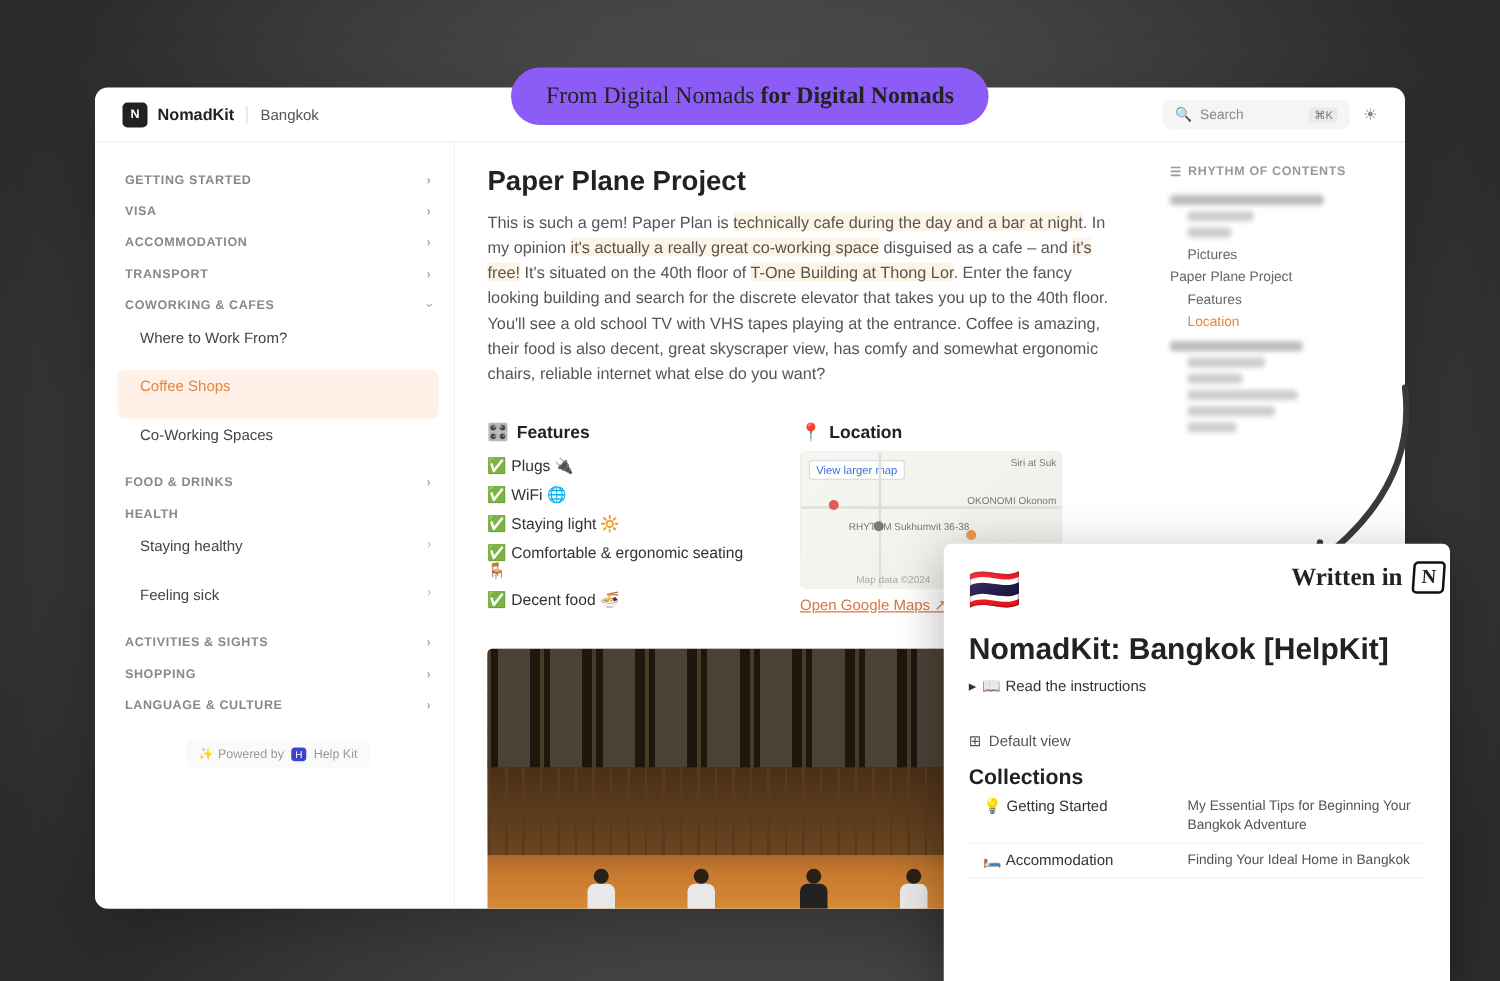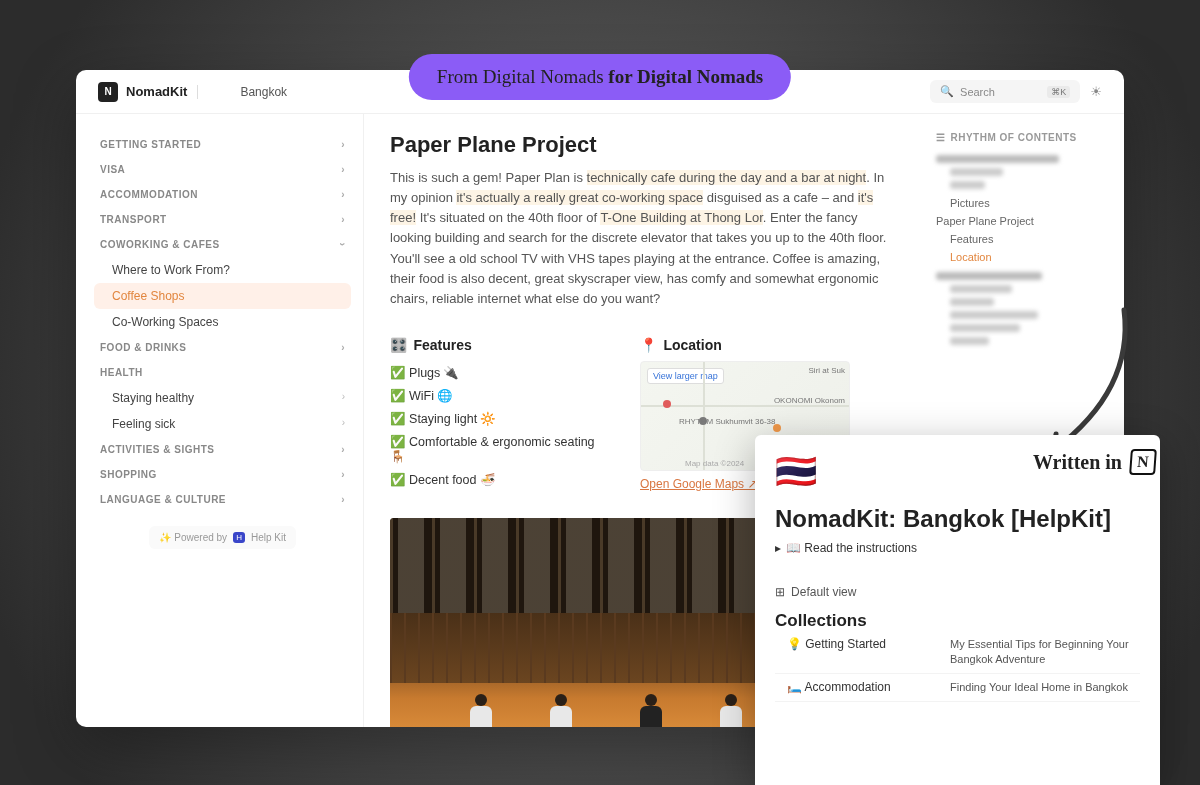--- a/index.html
+++ b/index.html
@@ -27,21 +27,21 @@
     height: 44px; display: flex; align-items: center; padding: 0 22px;
     border-bottom: 1px solid #f0f0f0;
   }
   .logo-box {
     width: 20px; height: 20px; background: #222; border-radius: 4px;
     display: flex; align-items: center; justify-content: center;
     color: #fff; font-size: 10px; font-weight: 700; margin-right: 8px;
   }
   .brand { font-weight: 600; font-size: 13px; color: #222; }
   .divider { width:1px; height:14px; background:#ddd; margin:0 10px;}
-  .crumb { font-size: 12px; color: #555; margin-left: 32px; }
+  .crumb { font-size: 12px; color: #555; }
   .header-right { margin-left: auto; display: flex; align-items: center; gap: 10px; }
   .search-box {
     display: flex; align-items: center; gap: 6px; background: #f5f5f5;
     border-radius: 6px; padding: 5px 10px; font-size: 11px; color: #888;
     width: 150px; justify-content: space-between;
   }
   .search-left { display:flex; align-items:center; gap:6px;}
   .kbd { background:#eaeaea; padding:1px 4px; border-radius:3px; font-size:9px; color:#777; }
   .sun { font-size: 13px; color:#888; cursor:pointer; }
 
@@ -50,21 +50,21 @@
 
   
   .sidebar { width: 288px; border-right: 1px solid #f0f0f0; padding: 18px 12px 0 18px; overflow:hidden; }
   .nav-cat {
     display:flex; justify-content:space-between; align-items:center;
     font-size: 10px; letter-spacing: .5px; color:#888; font-weight:600;
     padding: 7px 6px; cursor:pointer;
   }
   .nav-cat .chev { font-size: 10px; color:#aaa; transition: transform .2s;}
   .nav-cat.open .chev { transform: rotate(90deg);}
-  .nav-sub { font-size: 12px; color:#444; padding: 6px 6px 6px 18px; border-radius:6px; cursor:pointer; display:flex; justify-content:space-between;}
+  .nav-sub { font-size: 12px; color:#444; padding: 6px 6px 19px 18px; border-radius:6px; cursor:pointer; display:flex; justify-content:space-between;}
   .nav-sub.active { background:#fff0e8; color:#e2863f; }
   .nav-sub .chev { font-size:10px; color:#bbb;}
   .powered {
     margin: 14px auto 0; width:fit-content; font-size:10px; color:#999;
     background:#fafafa; border-radius:6px; padding:6px 10px; display:flex; gap:6px; align-items:center;
   }
   .powered .hk { background:#3a46c9; color:#fff; border-radius:3px; padding:1px 3px; font-size:8px;}
 
   
   .main { flex:1; padding: 18px 26px; overflow:hidden; }

